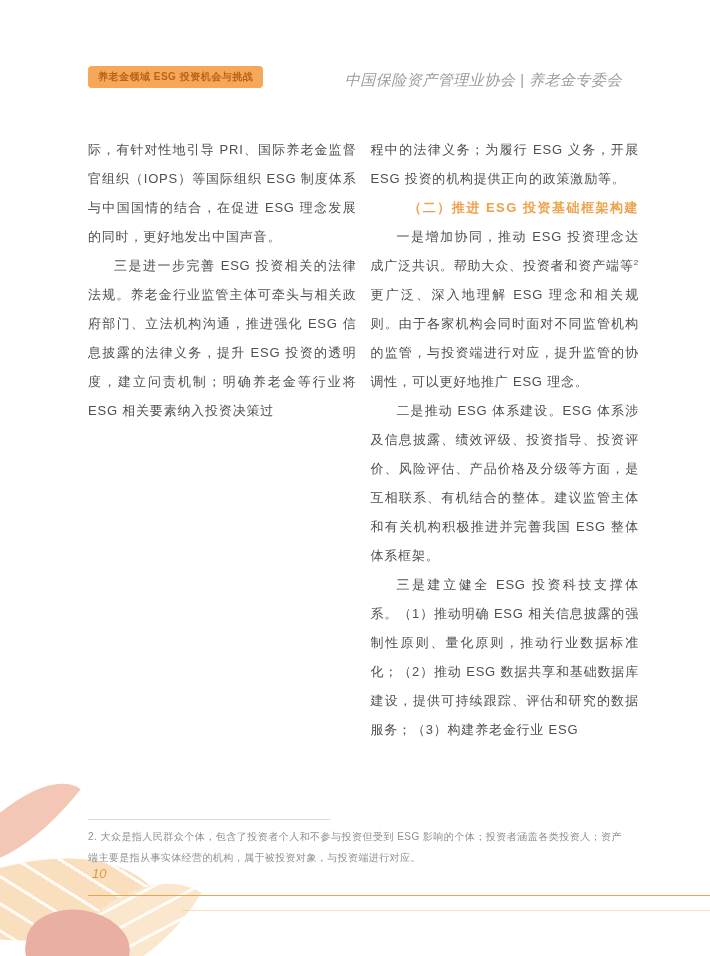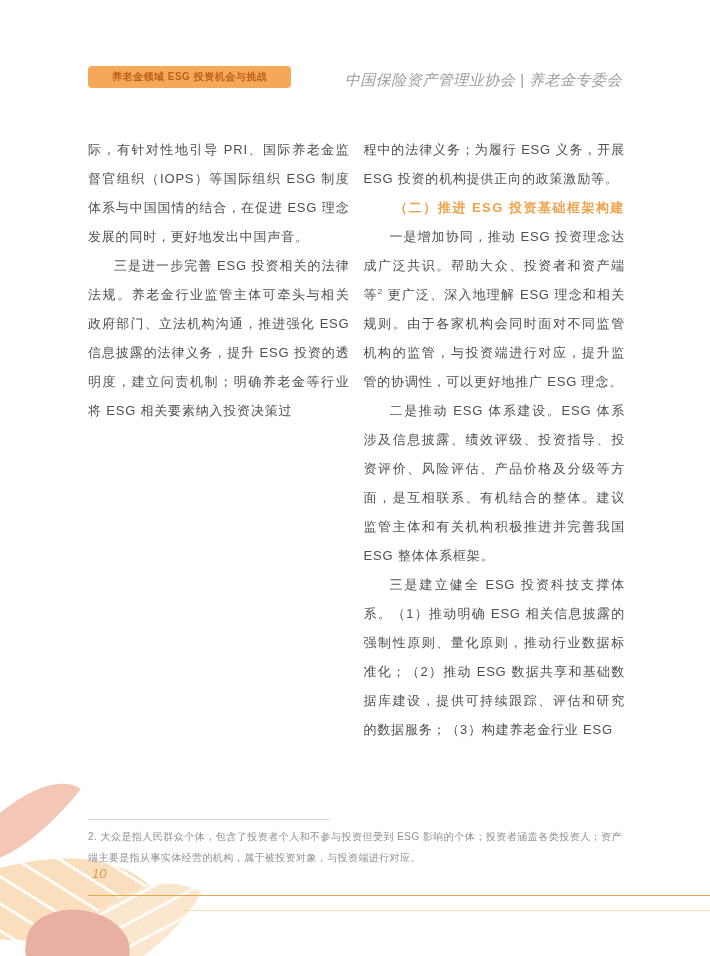--- a/index.html
+++ b/index.html
@@ -9,21 +9,21 @@
     background: #ffffff;
     overflow: hidden;
     font-family: "Liberation Sans", sans-serif;
   }
 
   
   .header-badge {
     position: absolute;
     left: 88px; top: 66px;
     height: 22px;
-    padding: 0 24px;
+    padding: 0 10px;
     background: #F5A85A;
     border-radius: 4px;
     display: flex; align-items: center;
     font-size: 10px;
     font-weight: bold;
     letter-spacing: 0.5px;
     color: #BD5F1D;
     z-index: 2;
   }
   .header-org {
@@ -32,21 +32,21 @@
     font-size: 15px;
     letter-spacing: 0.5px;
     color: #9B9B9B;
     z-index: 2;
     font-style: italic;
   }
 
   
   .columns {
     position: absolute;
-    left: 88px; right: 85px; top: 135px;
+    left: 88px; right: 71px; top: 135px;
     display: flex;
     gap: 14px;
     z-index: 2;
   }
   .col { flex: 1 1 0; min-width: 0; }
   .col p {
     font-size: 13px;
     line-height: 29px;
     letter-spacing: 0.8px;
     color: #4F4F4F;

